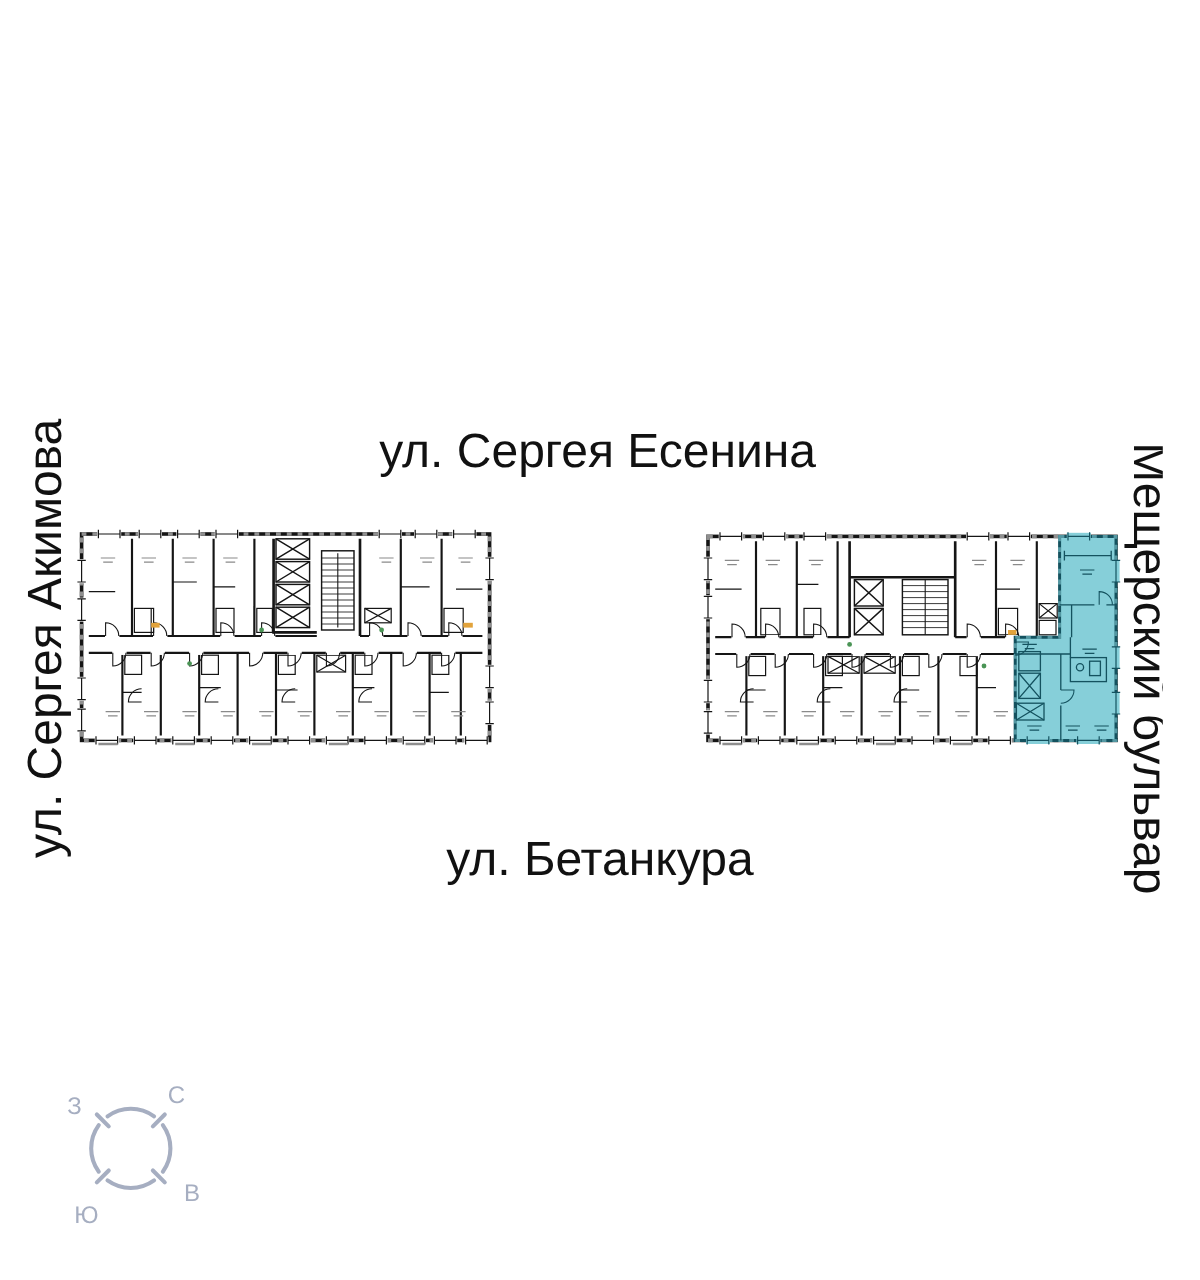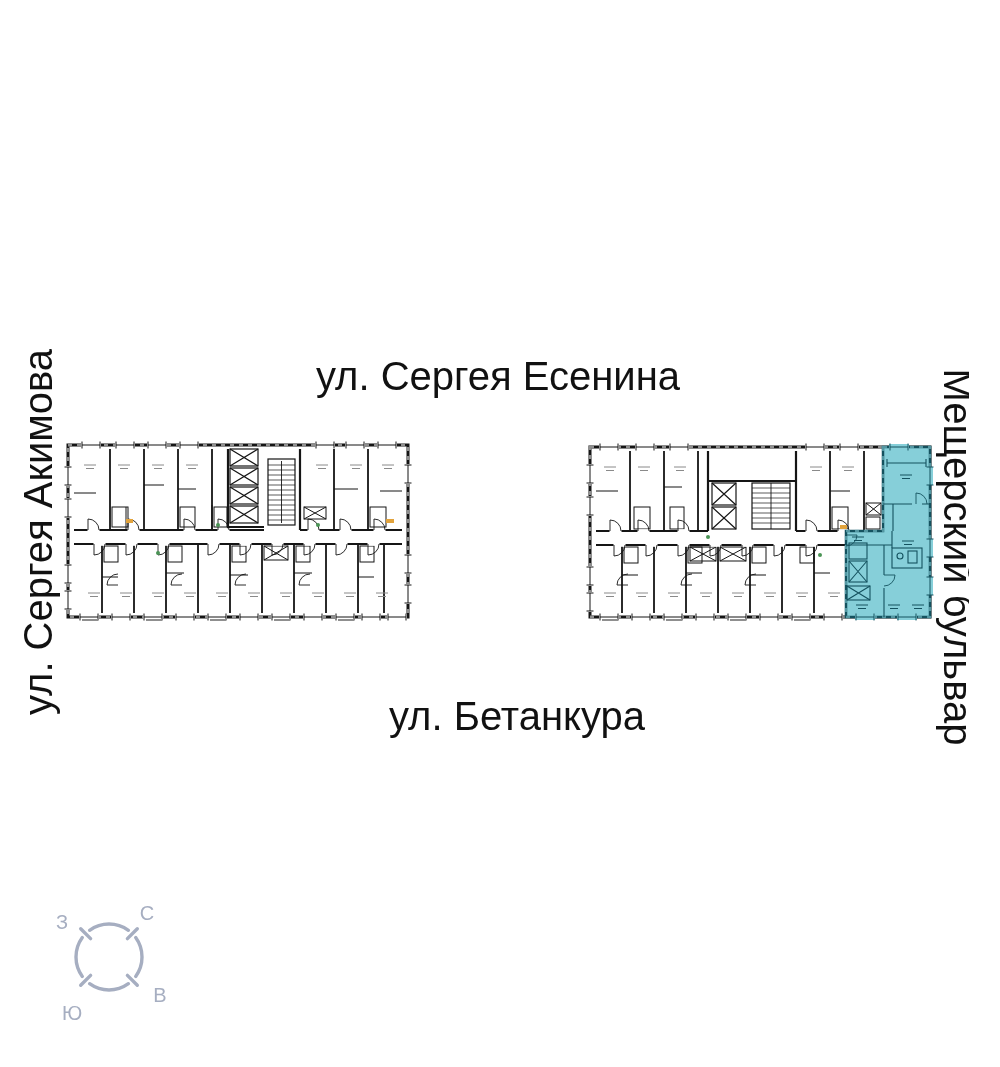--- a/index.html
+++ b/index.html
@@ -1,21 +1,21 @@
 <!DOCTYPE html>
 <html><head>
 <meta charset="utf-8">
 <style>
   html,body{margin:0;padding:0;background:#fff;}
   .canvas{position:relative;width:969px;height:1067px;background:#fff;overflow:hidden;
           font-family:"Liberation Sans",sans-serif;}
   .street{position:absolute;width:600px;font-size:40px;line-height:48px;color:#111;
           text-align:center;white-space:nowrap;}
   .street-top{left:198px;top:352px;}
-  .street-bottom{left:217px;top:692px;}
+  .street-bottom{left:200px;top:692px;}
   .street-left{left:-262px;top:508px;transform:rotate(-90deg);}
   .street-right{left:658px;top:533px;transform:rotate(90deg);}
   svg{position:absolute;left:0;top:0;}
   .compass-letter{font-size:20px;font-family:"Liberation Sans",sans-serif;}
 </style>
 </head>
 <body>
 
 <div class="canvas">
 

